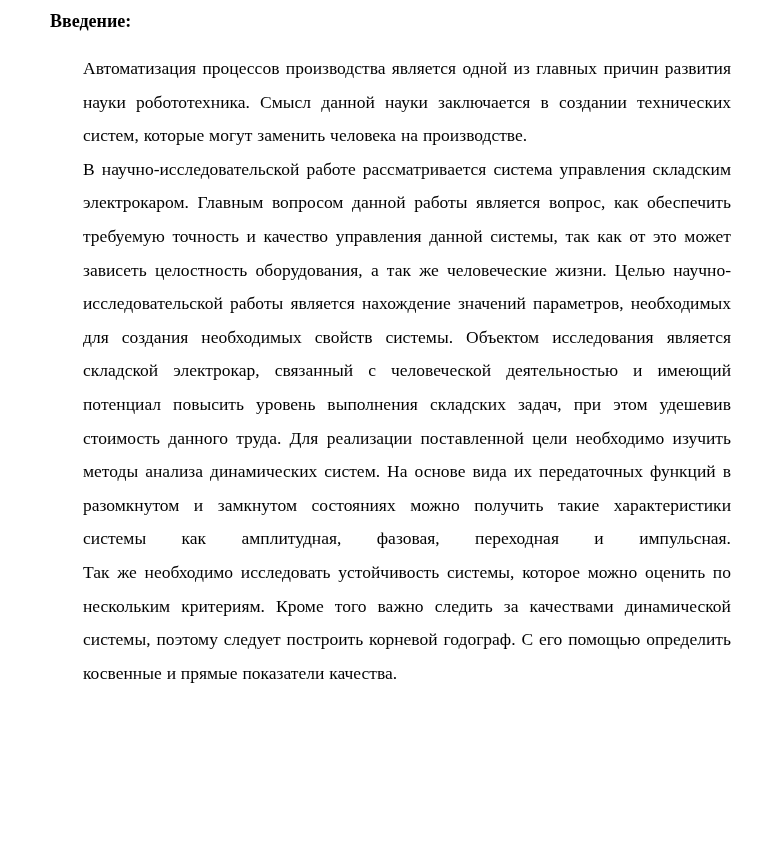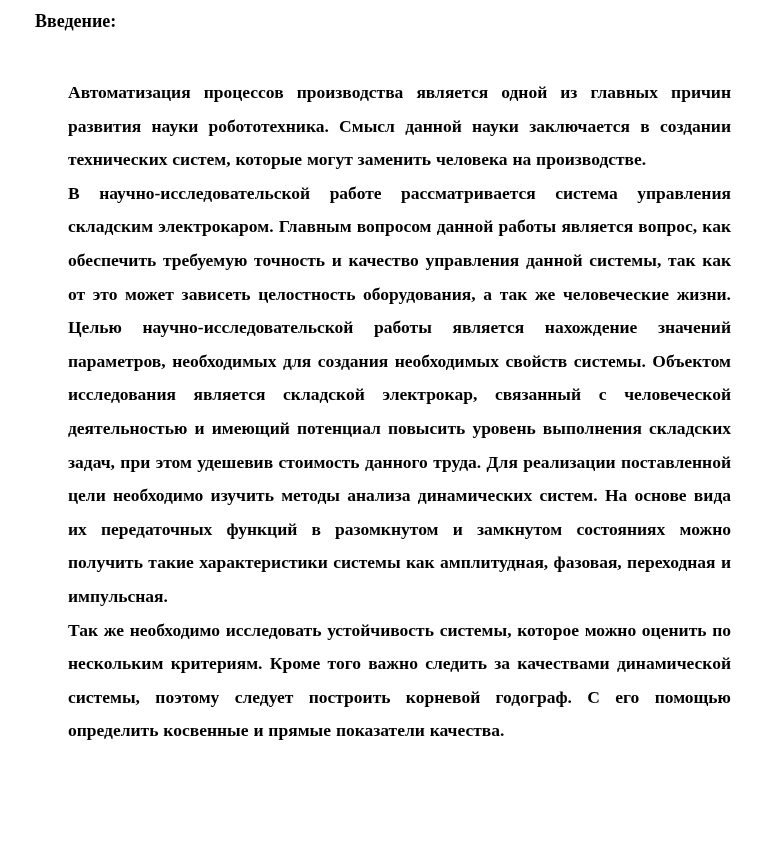--- a/index.html
+++ b/index.html
@@ -11,32 +11,31 @@
     width: 762px;
     height: 856px;
     overflow: hidden;
     color: #000000;
     font-family: "Liberation Serif", "DejaVu Serif", serif;
   }
   .page {
     box-sizing: border-box;
     width: 762px;
     height: 856px;
-    padding: 10px 31px 0 35px;
+    padding: 10px 31px 0 50px;
   }
   .heading {
     margin: 0;
     font-size: 18px;
     font-weight: 700;
     line-height: 22px;
   }
   .text-block {
     margin-left: 33px;
-    margin-top: 44px;
-    font-weight: bold;
+    margin-top: 20px;
   }
   .para {
     margin: 0;
     font-size: 17.5px;
     line-height: 33.6px;
     text-align: justify;
     text-justify: inter-word;
     word-spacing: 0.5px;
   }
   .para.justify-last {

